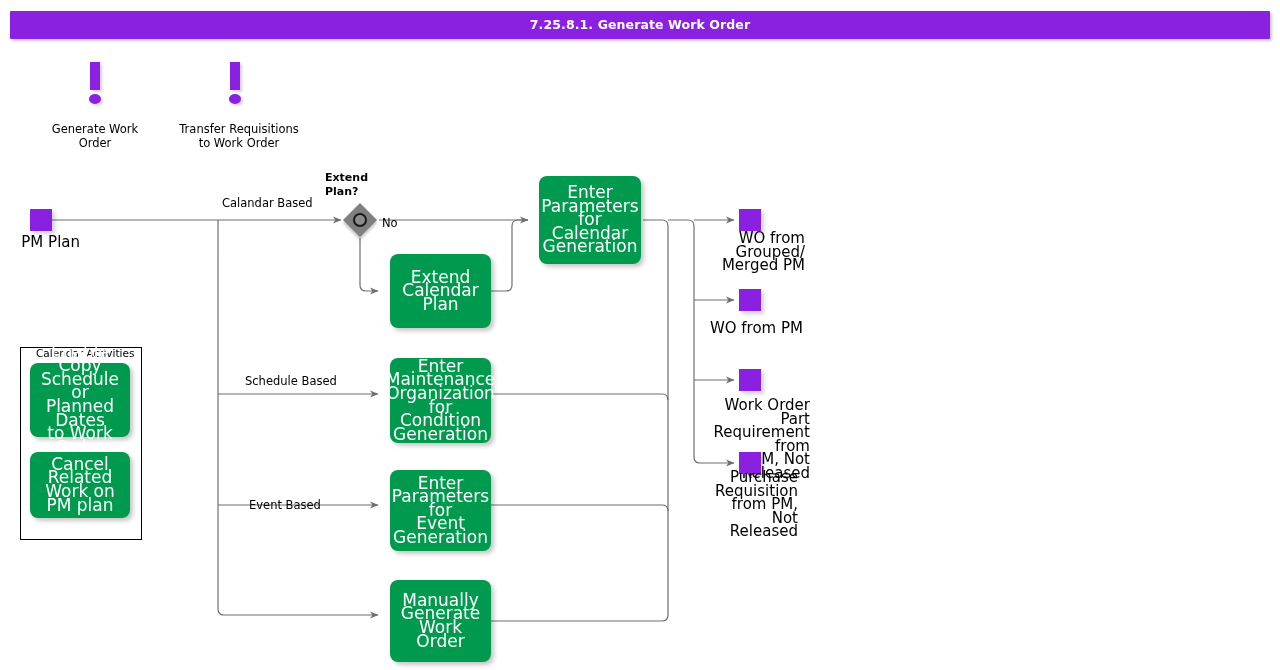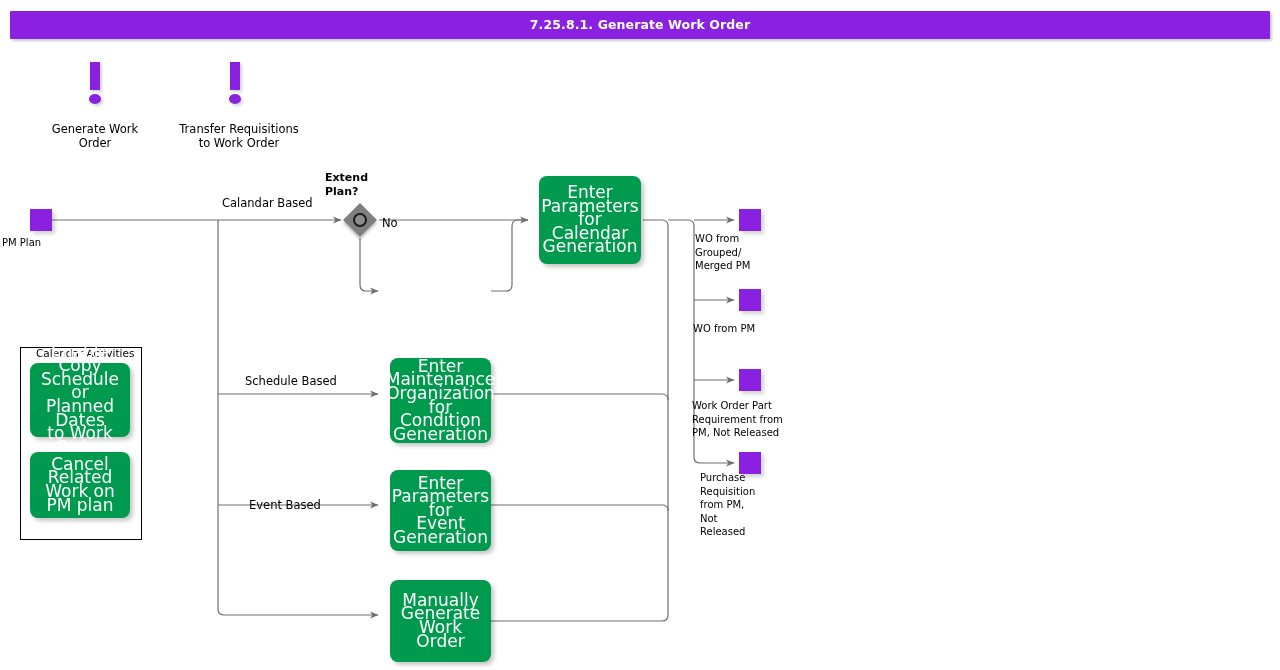--- a/index.html
+++ b/index.html
@@ -83,22 +83,22 @@
   
   .term {
     position: absolute;
     width: 22px;
     height: 22px;
     background: #8A20E0;
     box-shadow: 3px 3px 4px rgba(0,0,0,0.18);
   }
   .term-label {
     position: absolute;
-    text-align: left;
-    font-size: 10px;
+    text-align: right;
+    font-size: 15px;
     color: #000000;
     line-height: 13.5px;
   }
   
   .act {
     position: absolute;
     background: #009A4E;
     border-radius: 8px;
     box-shadow: 3px 3px 4px rgba(0,0,0,0.22);
     color: #ffffff;
@@ -230,20 +230,22 @@
     <div class="ring"></div>
   </div>
   <div class="decision-label" style="left:325px; top:171px; width:72px; white-space:pre-line;">Extend
 Plan?</div>
   <div class="edge-label" style="left:382px; top:204px;margin-top:12px;">No</div>
 
   <div class="edge-label" style="left:222px; top:196px;">Calandar Based</div>
   <div class="edge-label" style="left:245px; top:374px;">Schedule Based</div>
   <div class="edge-label" style="left:249px; top:498px;">Event Based</div>
 
+  <div class="act" style="left:390px; top:254px; width:101px; height:74px; white-space:pre-line;">Extend Calendar
+Plan</div>
 
   <div class="act" style="left:539px; top:176px; width:102px; height:88px; white-space:pre-line;">Enter
 Parameters for
 Calendar
 Generation</div>
 
   <div class="act" style="left:390px; top:358px; width:101px; height:85px; white-space:pre-line;">Enter
 Maintenance
 Organization for
 Condition

